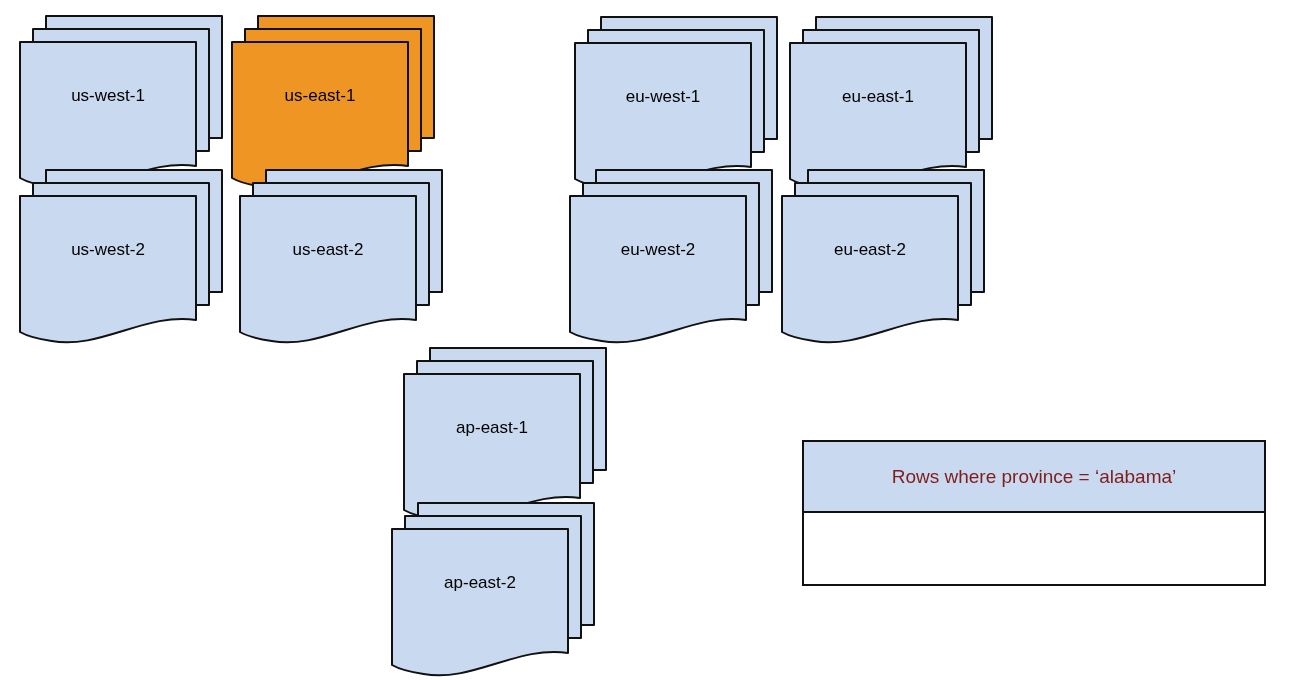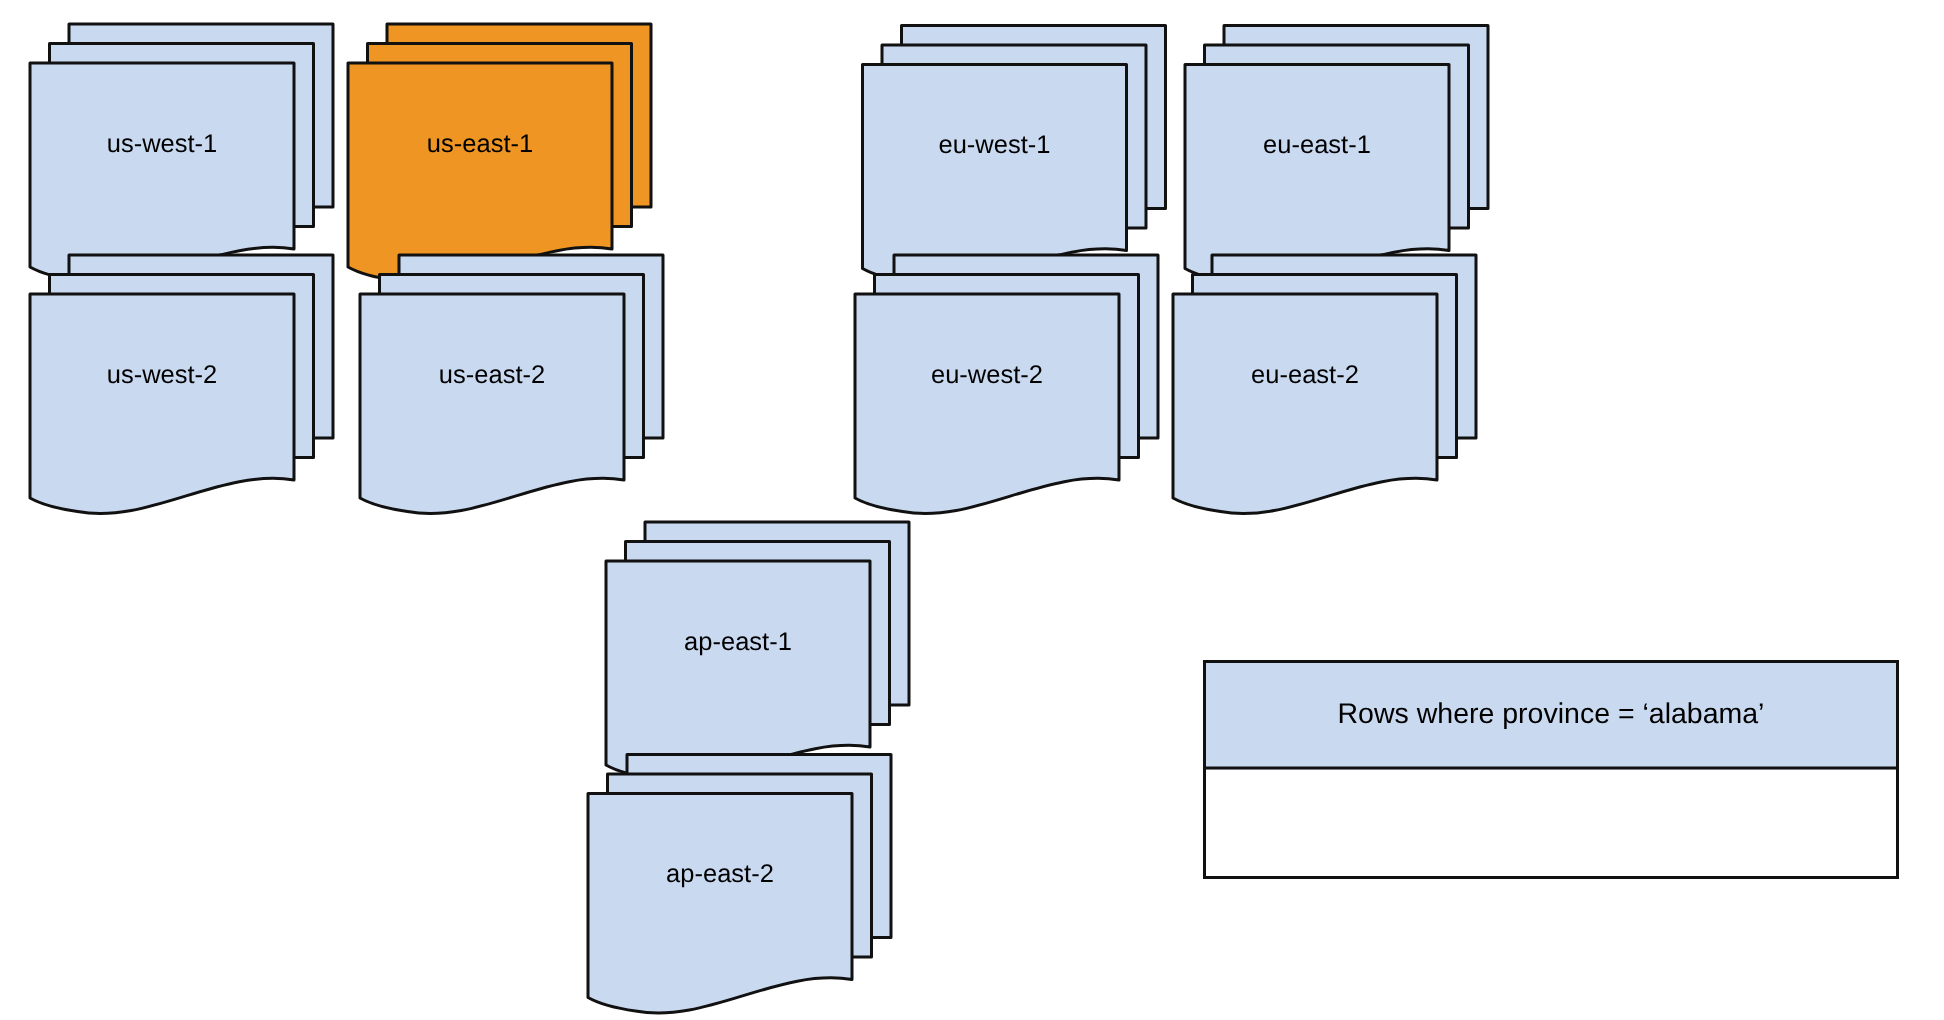--- a/index.html
+++ b/index.html
@@ -53,21 +53,21 @@
     border: 2px solid #111111;
     box-sizing: border-box;
   }
   .legend-row {
     height: 50%;
     box-sizing: border-box;
     display: flex;
     align-items: center;
     justify-content: center;
     font-size: 19px;
-    color: #000000;
+    color: #7f1d1d;
   }
   .legend-row.blue  { background: #c9d9f0; border-bottom: 2px solid #111111; }
   .legend-row.orange{ background: #ef9523; }
 </style>
 </head>
 <body>
 
 <div id="canvas">
 
   <div id="stacks-layer">

